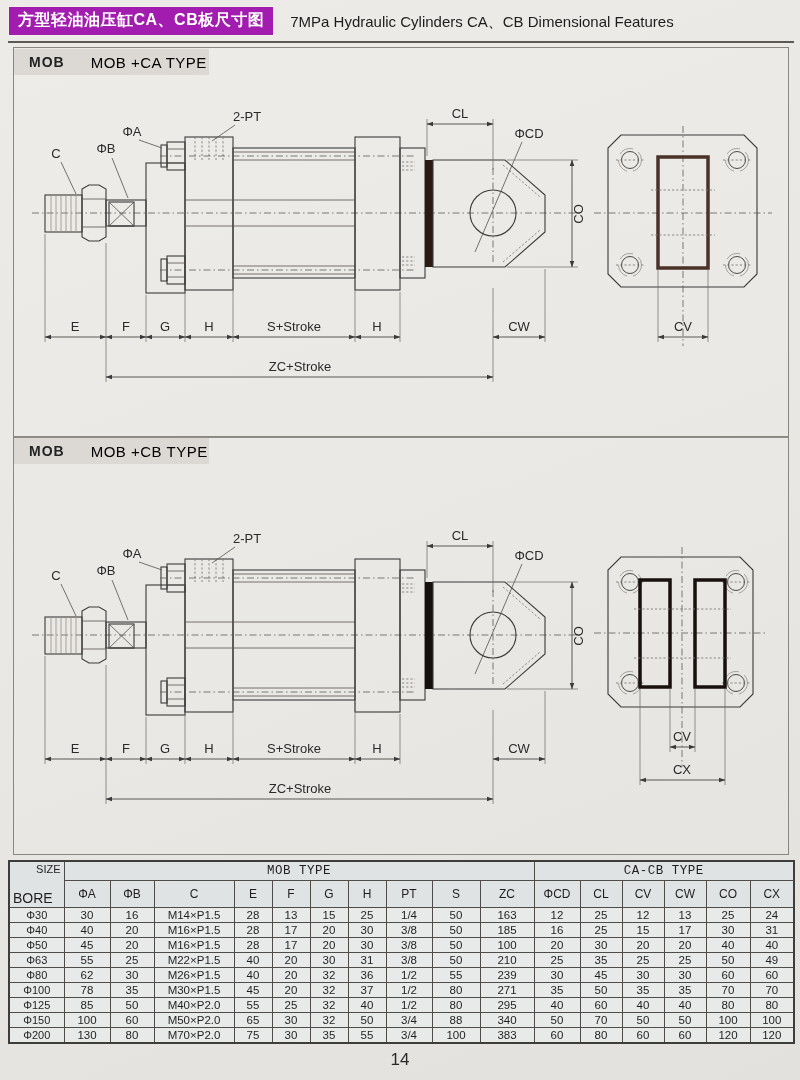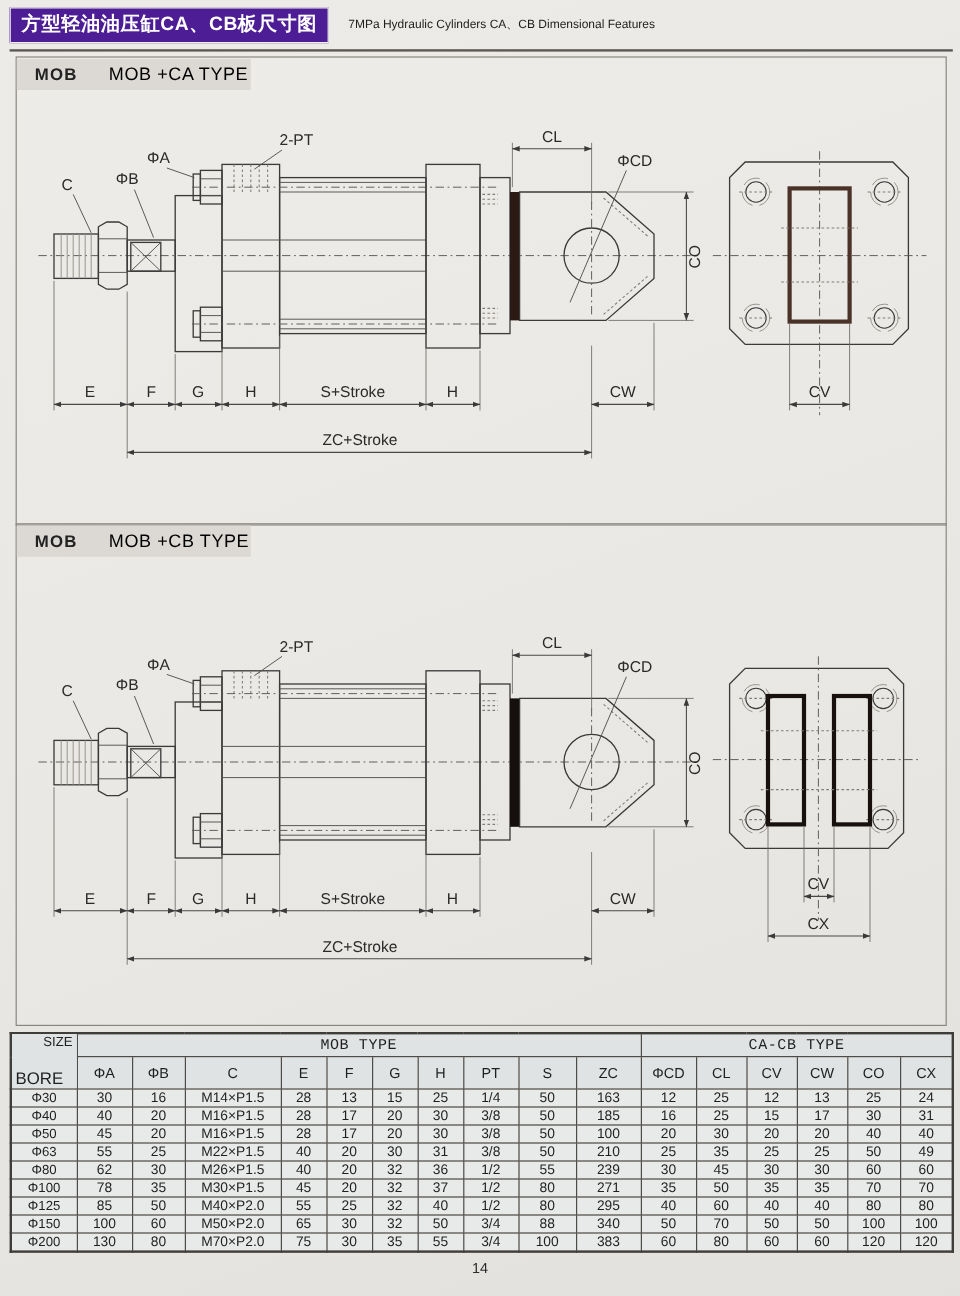--- a/index.html
+++ b/index.html
@@ -4,25 +4,25 @@
 <style>
   html,body{margin:0;padding:0;}
   body{
     width:800px;height:1080px;position:relative;overflow:hidden;
     background:linear-gradient(160deg,#edebe7 0%,#e9e7e3 55%,#e3e1de 100%);
     font-family:"Liberation Sans",sans-serif;color:#222;
   }
   
   .hdr{position:absolute;left:8px;top:6px;width:786px;display:flex;align-items:flex-start;}
   .red-box{
-    background:#4c1d95;color:#fff;font-weight:bold;font-size:16px;
+    background:#a21caf;color:#fff;font-weight:bold;font-size:16px;
     padding:4px 10px 5px 10px;letter-spacing:.5px;white-space:nowrap;
     box-shadow:0 0 0 1px #f2efe9 inset;
   }
-  .en-title{font-size:10px;color:#1d1d1d;margin:7px 0 0 16px;white-space:nowrap;}
+  .en-title{font-size:15px;color:#1d1d1d;margin:7px 0 0 16px;white-space:nowrap;}
   .hdr-rule{position:absolute;left:8px;top:41px;width:786px;height:0;border-top:2px solid #5d5a56;}
   
   .section{position:absolute;left:13px;width:774px;border:1px solid #8a8781;background:rgba(255,255,255,.06);}
   .sec1{top:47px;height:389px;}
   .sec2{top:436px;height:417px;}
   .sec-label{
     position:absolute;left:0;top:1px;height:26px;width:195px;background:#dcd9d4;
     display:flex;align-items:center;padding-left:15px;box-sizing:border-box;
   }
   .sec-label .tag{font-weight:bold;font-size:14px;letter-spacing:1px;}
@@ -51,21 +51,21 @@
   .dim-table .grp{font-size:12.5px;height:18px;letter-spacing:.5px;font-family:Liberation Mono, monospace;}
   .dim-table .colhd{font-size:12px;height:26px;}
   .dim-table{border:2px solid #3f3d3a;}
   .corner{position:relative;width:55px;
     background:#dfe3e4 linear-gradient(to bottom right,transparent 48.8%,#4e4c49 48.8%,#4e4c49 51.2%,transparent 51.2%);
   }
   .corner .sz{position:absolute;top:1px;right:3px;font-size:11px;margin-left:16px;}
   .corner .br{position:absolute;bottom:1px;left:3px;font-size:14px;margin-top:40px;}
   .bore-cell{font-size:11px;}
   
-  .pageno{position:absolute;left:0;top:1050px;width:800px;text-align:center;font-size:12px;color:#2a2a2a;}
+  .pageno{position:absolute;left:0;top:1050px;width:800px;text-align:center;font-size:17px;color:#2a2a2a;}
 </style>
 </head>
 <body>
 
 <div class="hdr">
   <div class="red-box">方型轻油油压缸CA、CB板尺寸图</div>
   <div class="en-title">7MPa Hydraulic Cylinders CA、CB Dimensional Features</div>
 </div>
 <div class="hdr-rule"></div>
 

